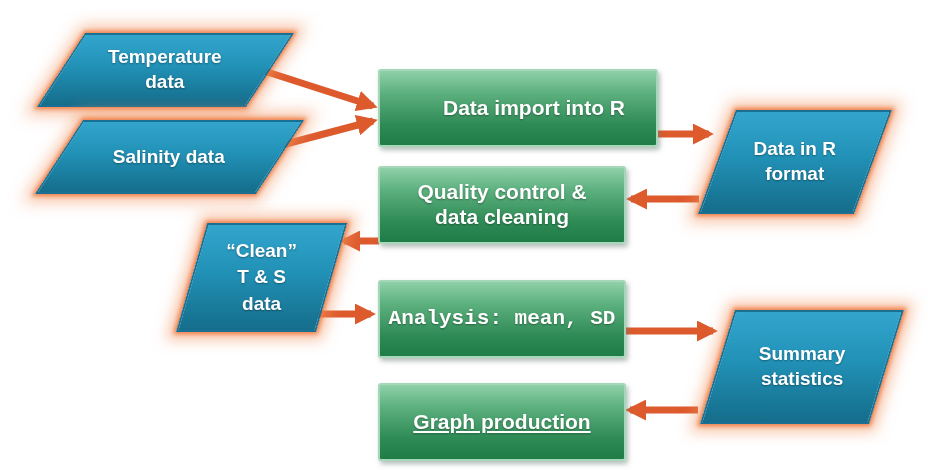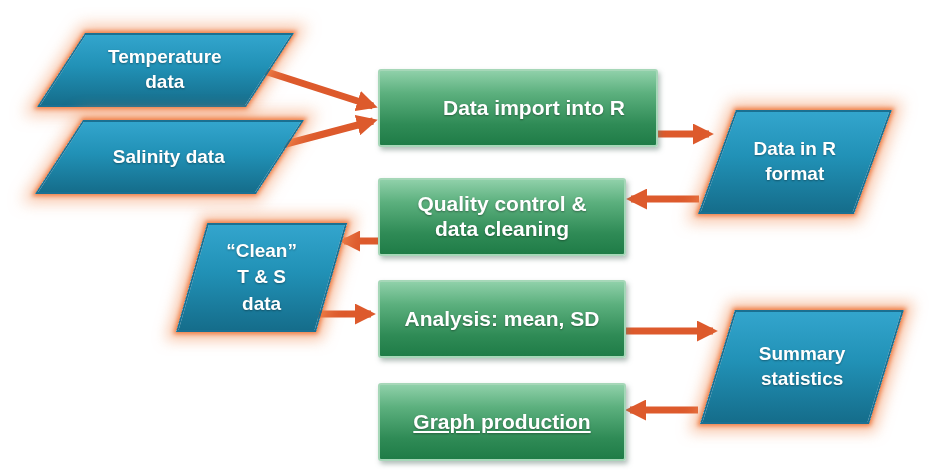--- a/index.html
+++ b/index.html
@@ -17,22 +17,22 @@
 
   
   .green {
     left:378px; width:244px; height:74px;
     border:2px solid #a6d7b8; border-radius:3px;
     background:linear-gradient(180deg,#8fd0a9 0%,#5cb07e 30%,#2f8b56 72%,#1f7c47 100%);
     box-shadow:2px 3px 5px rgba(100,125,115,0.5);
     font-size:21px; line-height:1.18;
   }
   #n-import   { top:69px;padding-left:32px;  }
-  #n-quality  { top:178px;justify-content:center; }
-  #n-analysis { top:280px; }
+  #n-quality  { top:166px;justify-content:center; }
+  #n-analysis { top:280px;font-family:Liberation Mono, monospace; }
   #n-graph    { top:383px;text-decoration:underline; }
 
   
   .para {
     border:2px solid #1a7092;
     background:linear-gradient(180deg,#33a5cd 0%,#2191b6 45%,#156d8b 100%);
     box-shadow:0 0 4px 2px rgba(238,120,62,0.95), 0 0 14px 8px rgba(243,148,95,0.55);
     transform:skewX(calc(-1 * var(--sk)));
     transform-origin:left bottom;
     font-size:19px; line-height:1.3;

